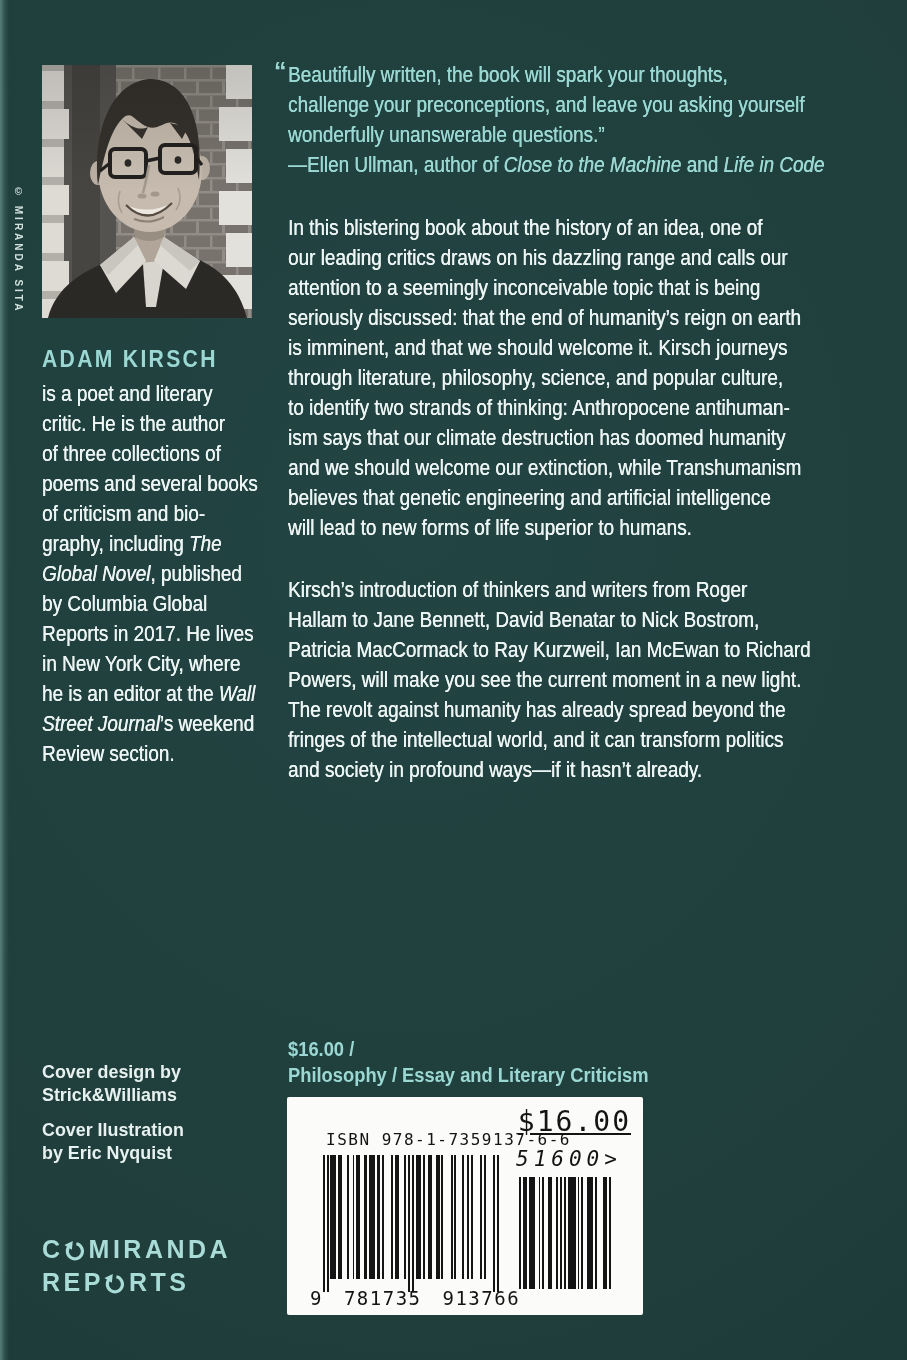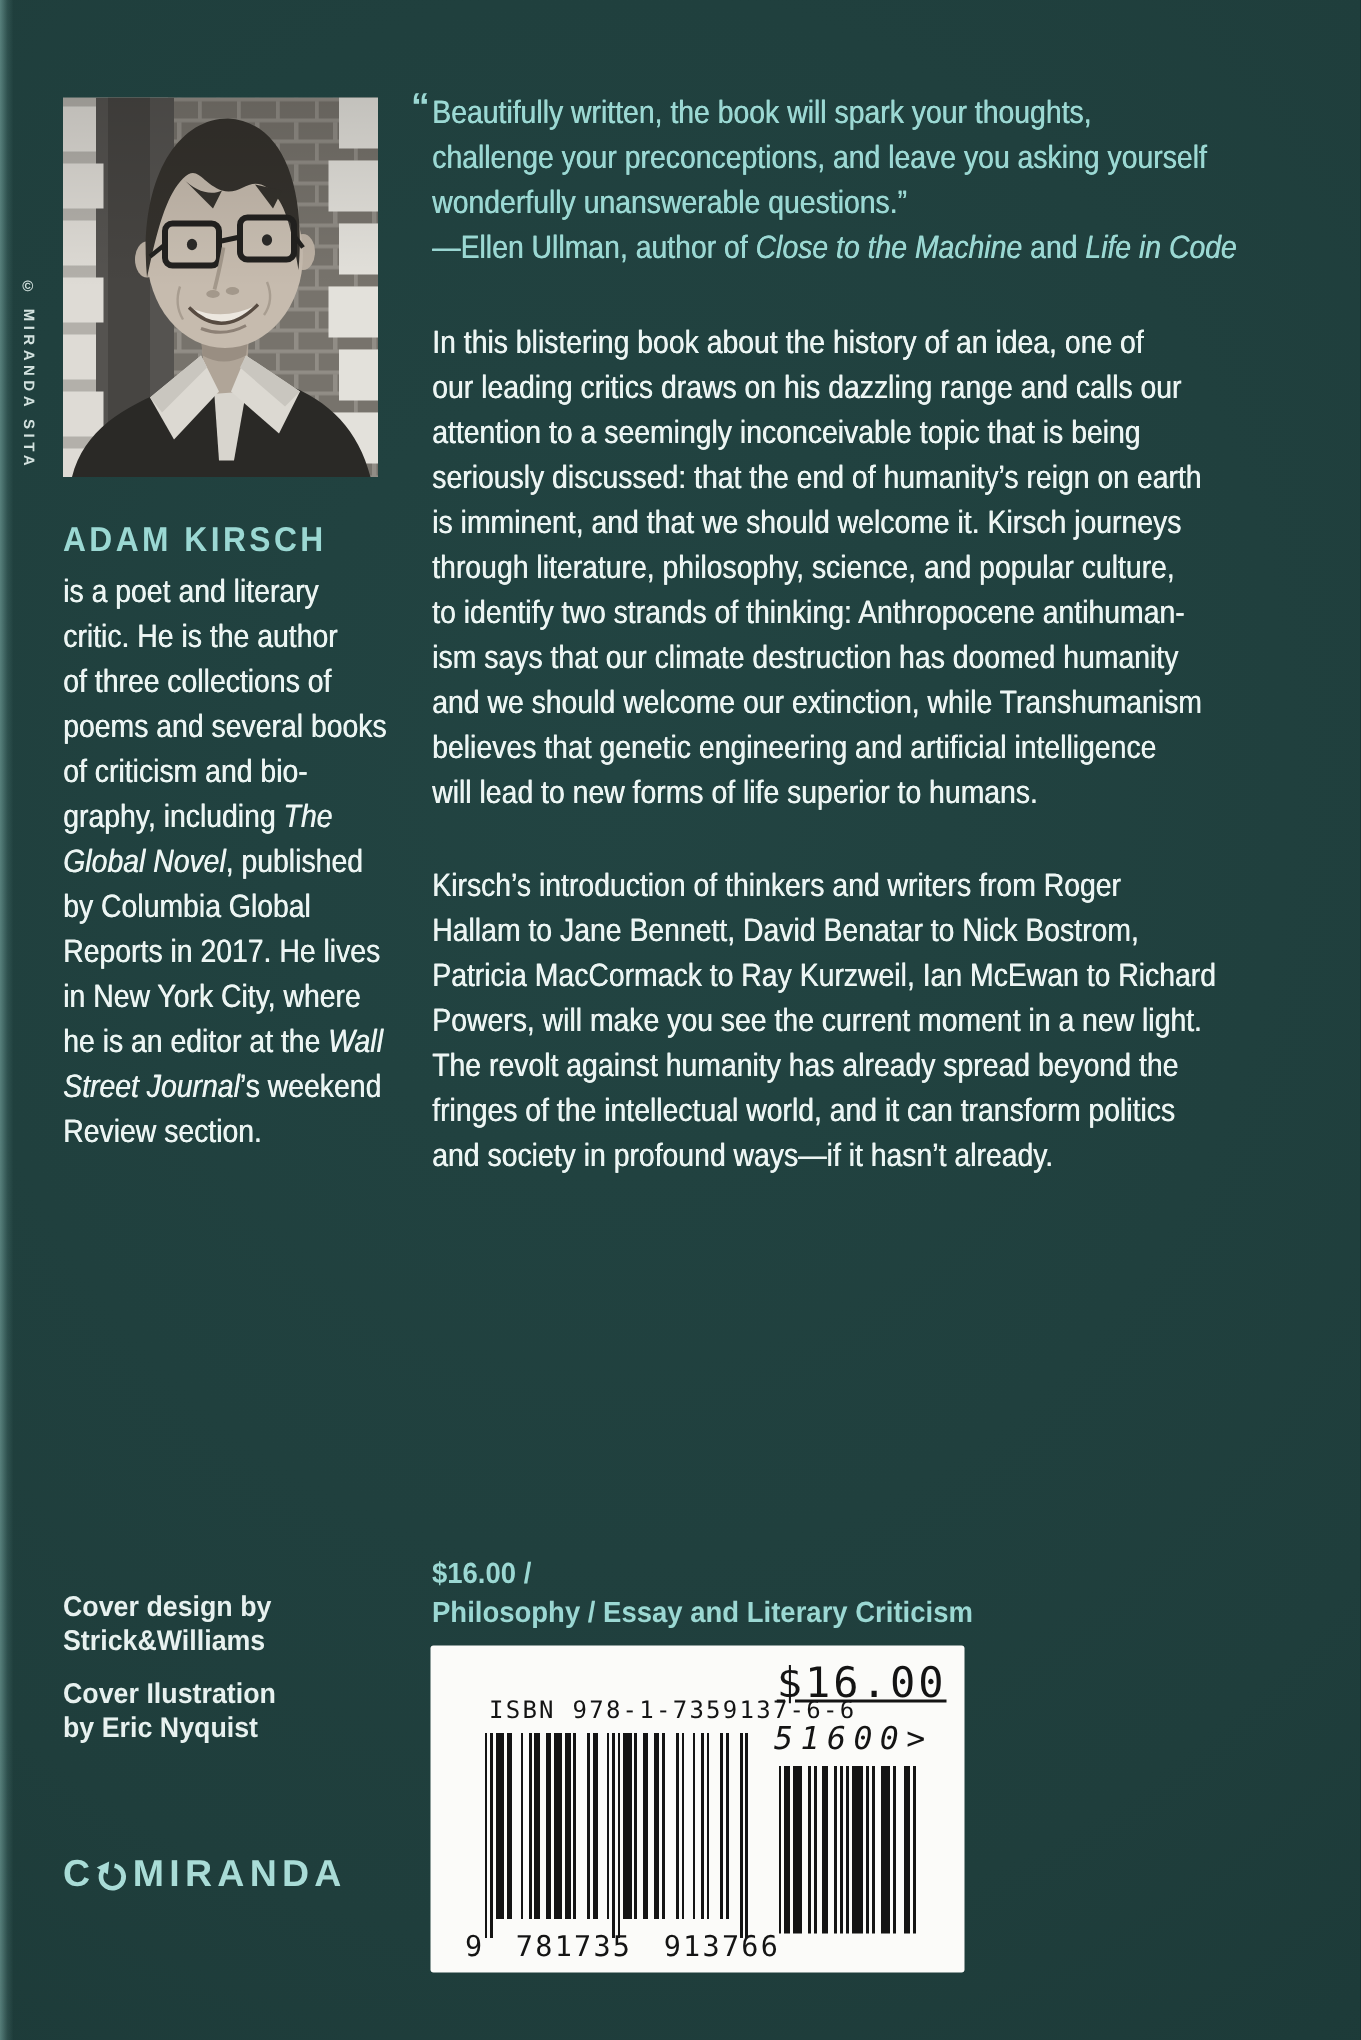--- a/index.html
+++ b/index.html
@@ -208,20 +208,28 @@
 
   <div class="abs logo">
       <div class="logo-row">
         <span>C</span>
         <svg class="logo-o" viewBox="0 0 26 26">
           <path d="M7 8.6 A 8.2 8.2 0 1 0 14.5 6.3" fill="none" stroke="currentColor" stroke-width="3.4"></path>
           <polygon points="1.6,7.6 10.6,3.2 9.6,12.6" fill="currentColor"></polygon>
         </svg>
         <span>MIRANDA</span>
       </div>
+      <div class="logo-row">
+        <span>REP</span>
+        <svg class="logo-o" viewBox="0 0 26 26">
+          <path d="M7 8.6 A 8.2 8.2 0 1 0 14.5 6.3" fill="none" stroke="currentColor" stroke-width="3.4"></path>
+          <polygon points="1.6,7.6 10.6,3.2 9.6,12.6" fill="currentColor"></polygon>
+        </svg>
+        <span>RTS</span>
+      </div>
     </div>
 
   <div class="abs barcode-box">
     <div class="bc-price">$16.00</div>
     <div class="bc-isbn">ISBN 978-1-7359137-6-6</div>
     <div class="bc-addon-label">51600&gt;</div>
     <svg class="bc-main" width="180" height="138" viewBox="0 0 180 138" shape-rendering="crispEdges">
         <rect x="0.00" y="0" width="1.85" height="137" fill="#141414"></rect>
         <rect x="3.70" y="0" width="1.85" height="137" fill="#141414"></rect>
         <rect x="7.40" y="0" width="5.55" height="124" fill="#141414"></rect>

